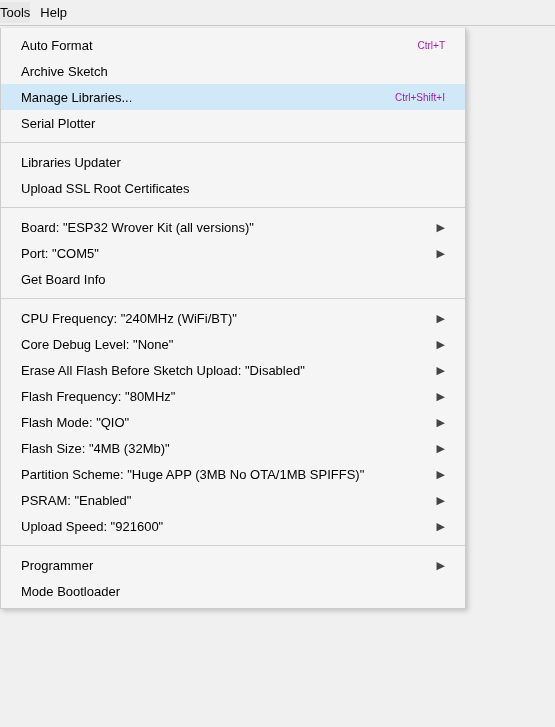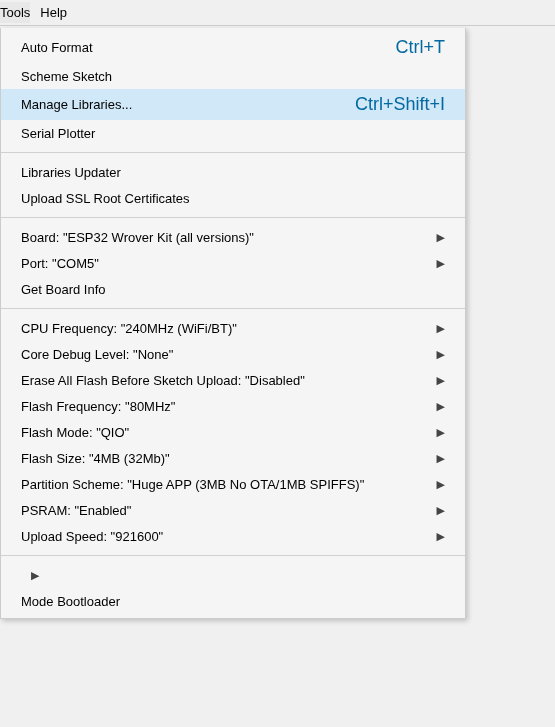--- a/index.html
+++ b/index.html
@@ -47,22 +47,22 @@
       cursor: pointer;
       min-height: 26px;
       white-space: nowrap;
     }
 
     .menu-item.highlighted {
       background: #d0e8f8;
     }
 
     .menu-item .shortcut {
-      color: #0369a1;
-      font-size: 18px;
+      color: #a21caf;
+      font-size: 10px;
       margin-left: 40px;
     }
 
     .menu-item .arrow {
       color: #444;
       font-size: 11px;
       margin-left: 10px;
     }
 
     .menu-divider {
@@ -86,21 +86,21 @@
 </div>
 
 <div class="dropdown-menu">
 
   <div style="height:4px;"></div>
   <div class="menu-item">
     <span class="menu-item-label">Auto Format</span>
     <span class="shortcut">Ctrl+T</span>
   </div>
   <div class="menu-item">
-    <span class="menu-item-label">Scheme Sketch</span>
+    <span class="menu-item-label">Archive Sketch</span>
     <span class="shortcut"></span>
   </div>
   <div class="menu-item highlighted">
     <span class="menu-item-label">Manage Libraries...</span>
     <span class="shortcut">Ctrl+Shift+I</span>
   </div>
   <div class="menu-item">
     <span class="menu-item-label">Serial Plotter</span>
     <span class="shortcut"></span>
   </div>
@@ -171,20 +171,21 @@
   <div class="menu-item">
     <span class="menu-item-label">Upload Speed: "921600"</span>
     <span class="arrow">▶</span>
   </div>
   <div style="height:3px;"></div>
 
   <div class="menu-divider"></div>
   <div style="height:3px;"></div>
 
   <div class="menu-item">
+    <span class="menu-item-label">Programmer</span>
     <span class="arrow">▶</span>
   </div>
   <div class="menu-item">
     <span class="menu-item-label">Mode Bootloader</span>
   </div>
   <div style="height:4px;"></div>
 
 </div>
 
 </body></html>

